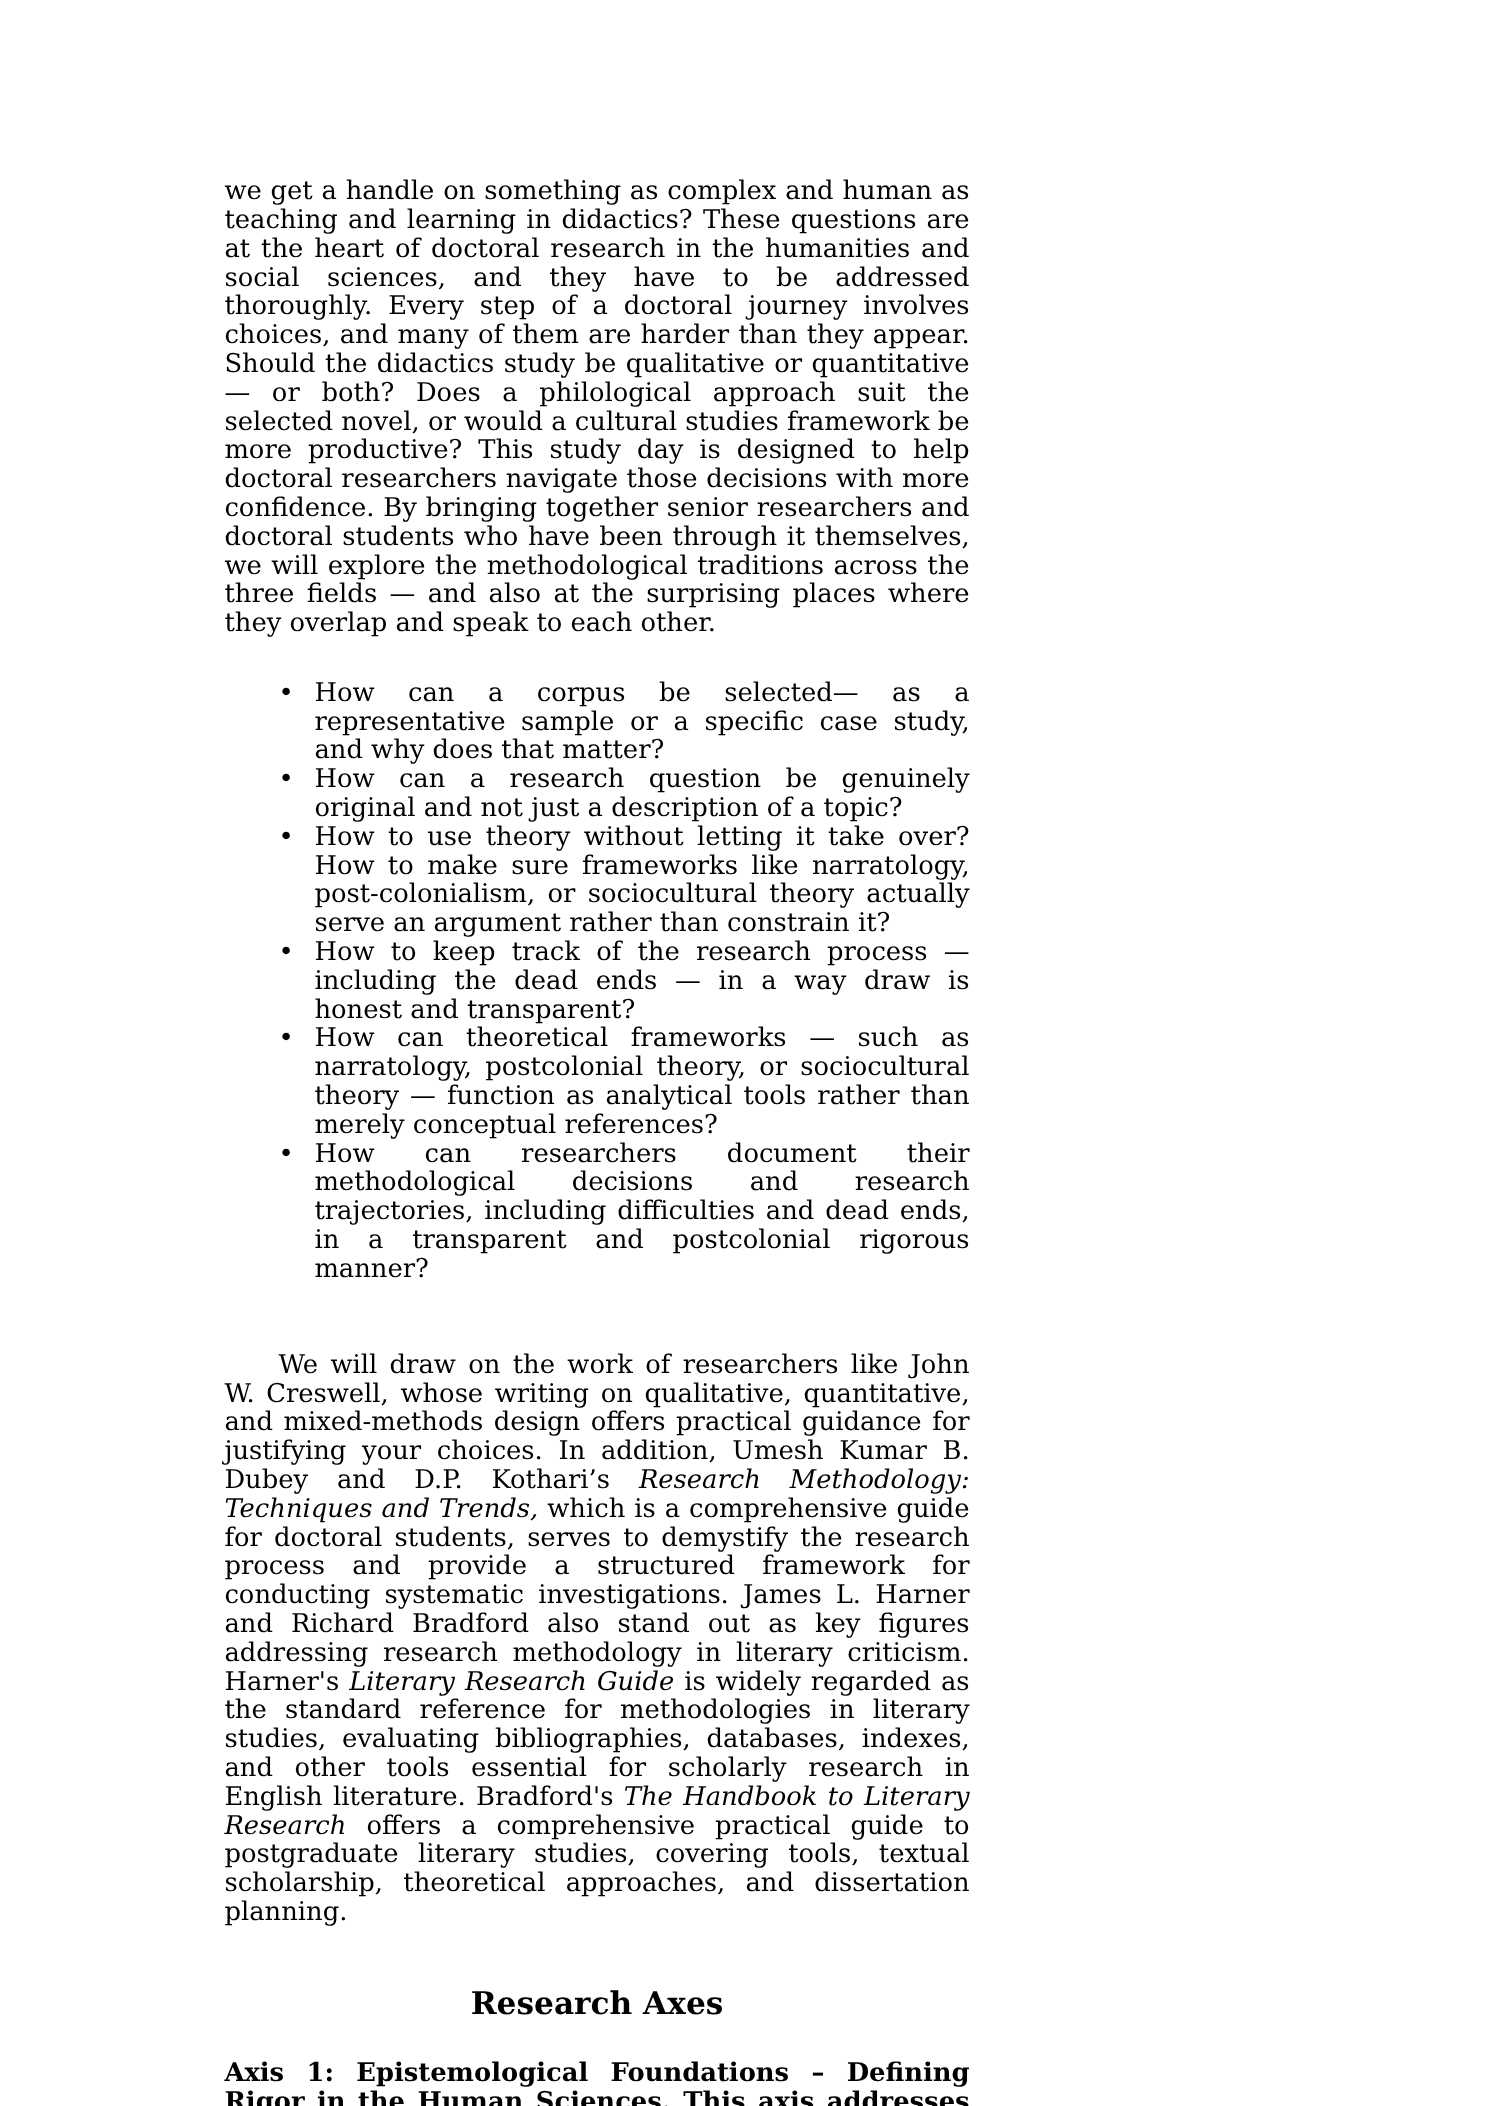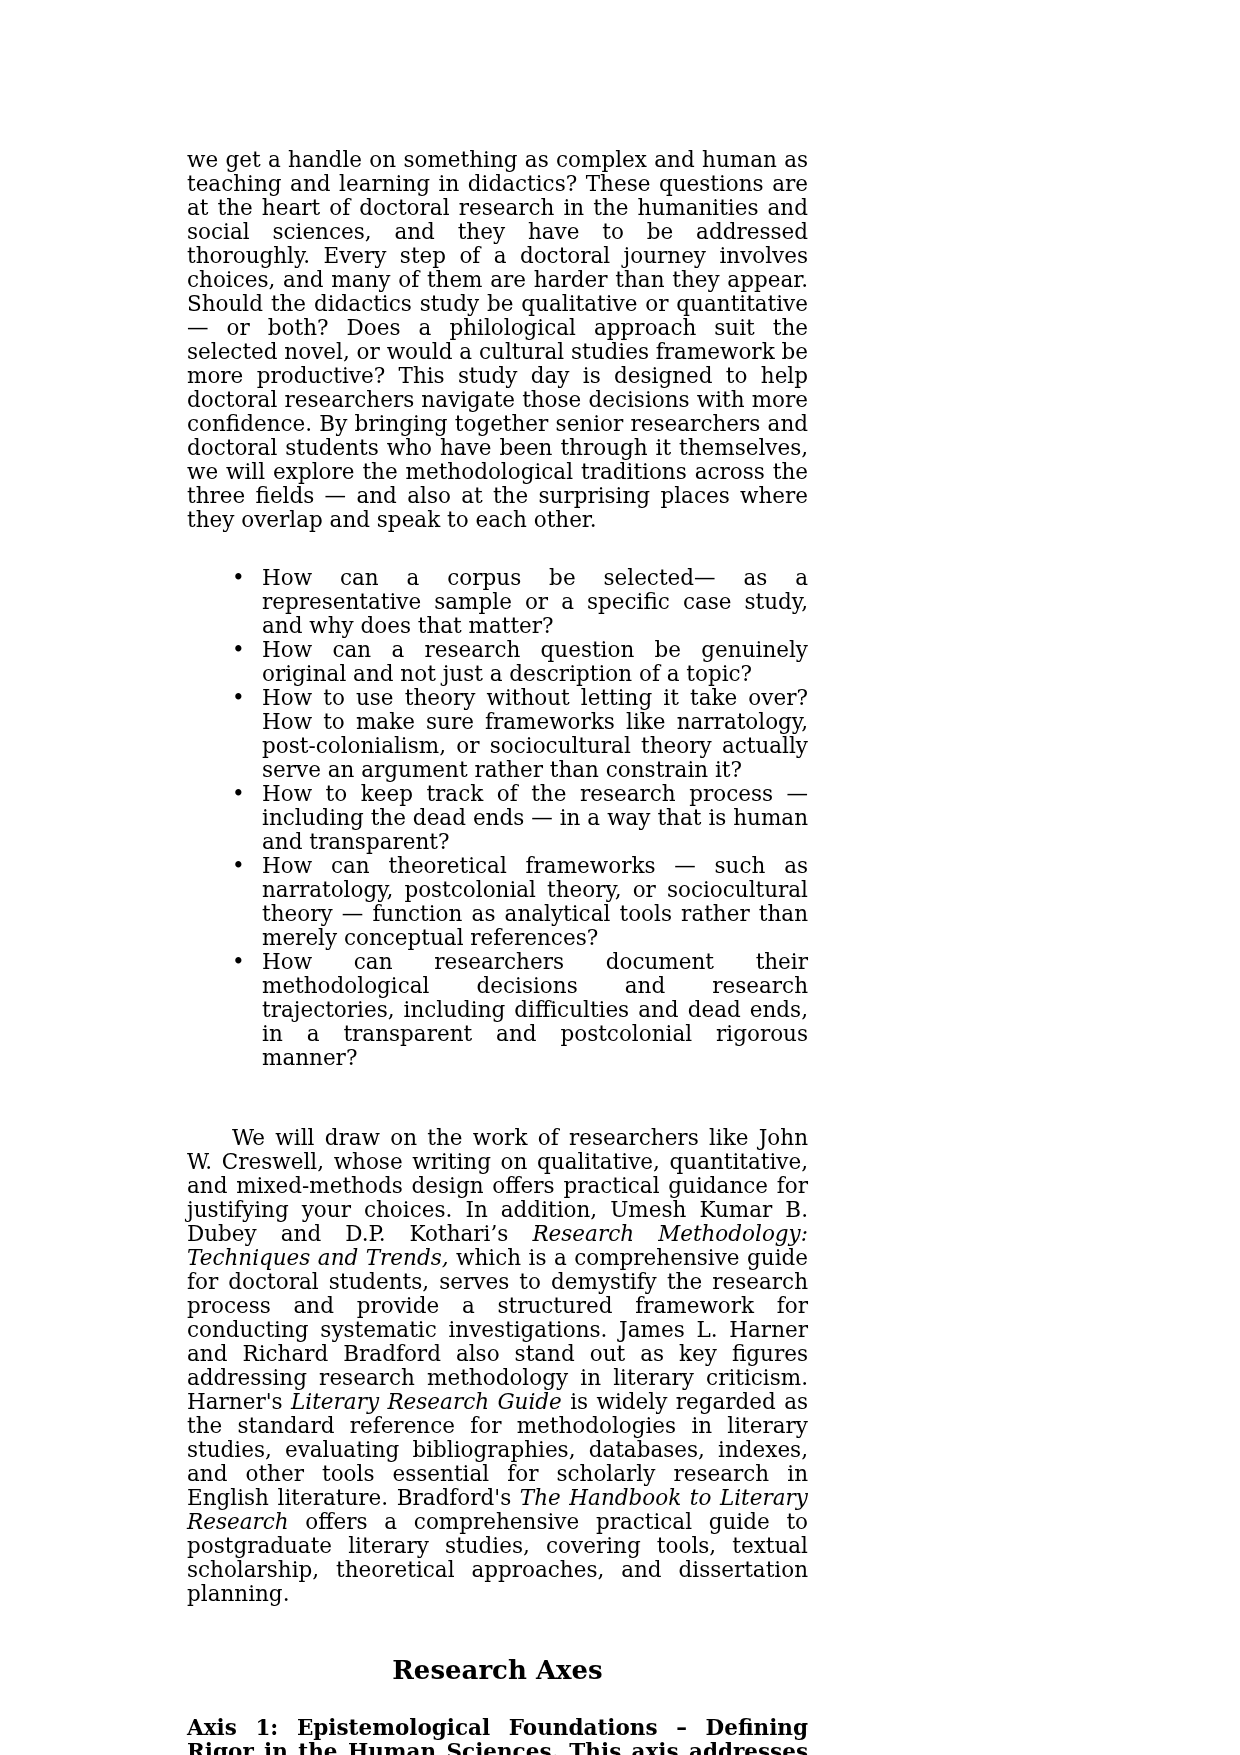--- a/index.html
+++ b/index.html
@@ -63,21 +63,21 @@
 
 <div class="page">
 
   <p class="body-text">we get a handle on something as complex and human as teaching and learning in didactics? These questions are at the heart of doctoral research in the humanities and social sciences, and they have to be addressed thoroughly. Every step of a doctoral journey involves choices, and many of them are harder than they appear. Should the didactics study be qualitative or quantitative — or both? Does a philological approach suit the selected novel, or would a cultural studies framework be more productive? This study day is designed to help doctoral researchers navigate those decisions with more confidence. By bringing together senior researchers and doctoral students who have been through it themselves, we will explore the methodological traditions across the three fields — and also at the surprising places where they overlap and speak to each other.</p>
 
 
   <ul class="questions-list">
     <li>How can a corpus  be selected— as a representative sample or a specific case study, and why does that matter?</li>
     <li>How can a research question be genuinely original and not just a description of a topic?</li>
     <li>How to use theory without letting it take over? How to make sure frameworks like narratology, post-colonialism, or sociocultural theory actually serve an argument rather than constrain it?</li>
-    <li>How to keep track of the research process — including the dead ends — in a way that is human and transparent?</li>
+    <li>How to keep track of the research process — including the dead ends — in a way draw is honest and transparent?</li>
     <li>How can theoretical frameworks — such as narratology, postcolonial theory, or sociocultural theory — function as analytical tools rather than merely conceptual references?</li>
     <li>How can researchers document their methodological decisions and research trajectories, including difficulties and dead ends, in a transparent and postcolonial rigorous manner?</li>
   </ul>
 
   <p class="body-text indent sp-references"><span>We will draw on the work of researchers like John W. Creswell, whose writing on qualitative, quantitative, and mixed-methods design offers practical guidance for justifying your choices. In addition, Umesh Kumar B. Dubey and D.P. Kothari’s </span><span class="italic">Research Methodology: Techniques and Trends,</span><span> which is a comprehensive guide for doctoral students, serves to demystify the research process and provide a structured framework for conducting systematic investigations. James L. Harner and Richard Bradford also stand out as key figures addressing research methodology in literary criticism. Harner's </span><span class="italic">Literary Research Guide</span><span> is widely regarded as the standard reference for methodologies in literary studies, evaluating bibliographies, databases, indexes, and other tools essential for scholarly research in English literature. Bradford's </span><span class="italic">The Handbook to Literary Research</span><span> offers a comprehensive practical guide to postgraduate literary studies, covering tools, textual scholarship, theoretical approaches, and dissertation planning.</span></p>
 
   <h2 class="section-heading">Research Axes</h2>
 
   <p class="body-text sp-axis">Axis 1: Epistemological Foundations – Defining Rigor in the Human Sciences. This axis addresses the philosophical "why" behind our methods. It invites reflection on the very nature of knowledge production in our disciplines.</p>
 

